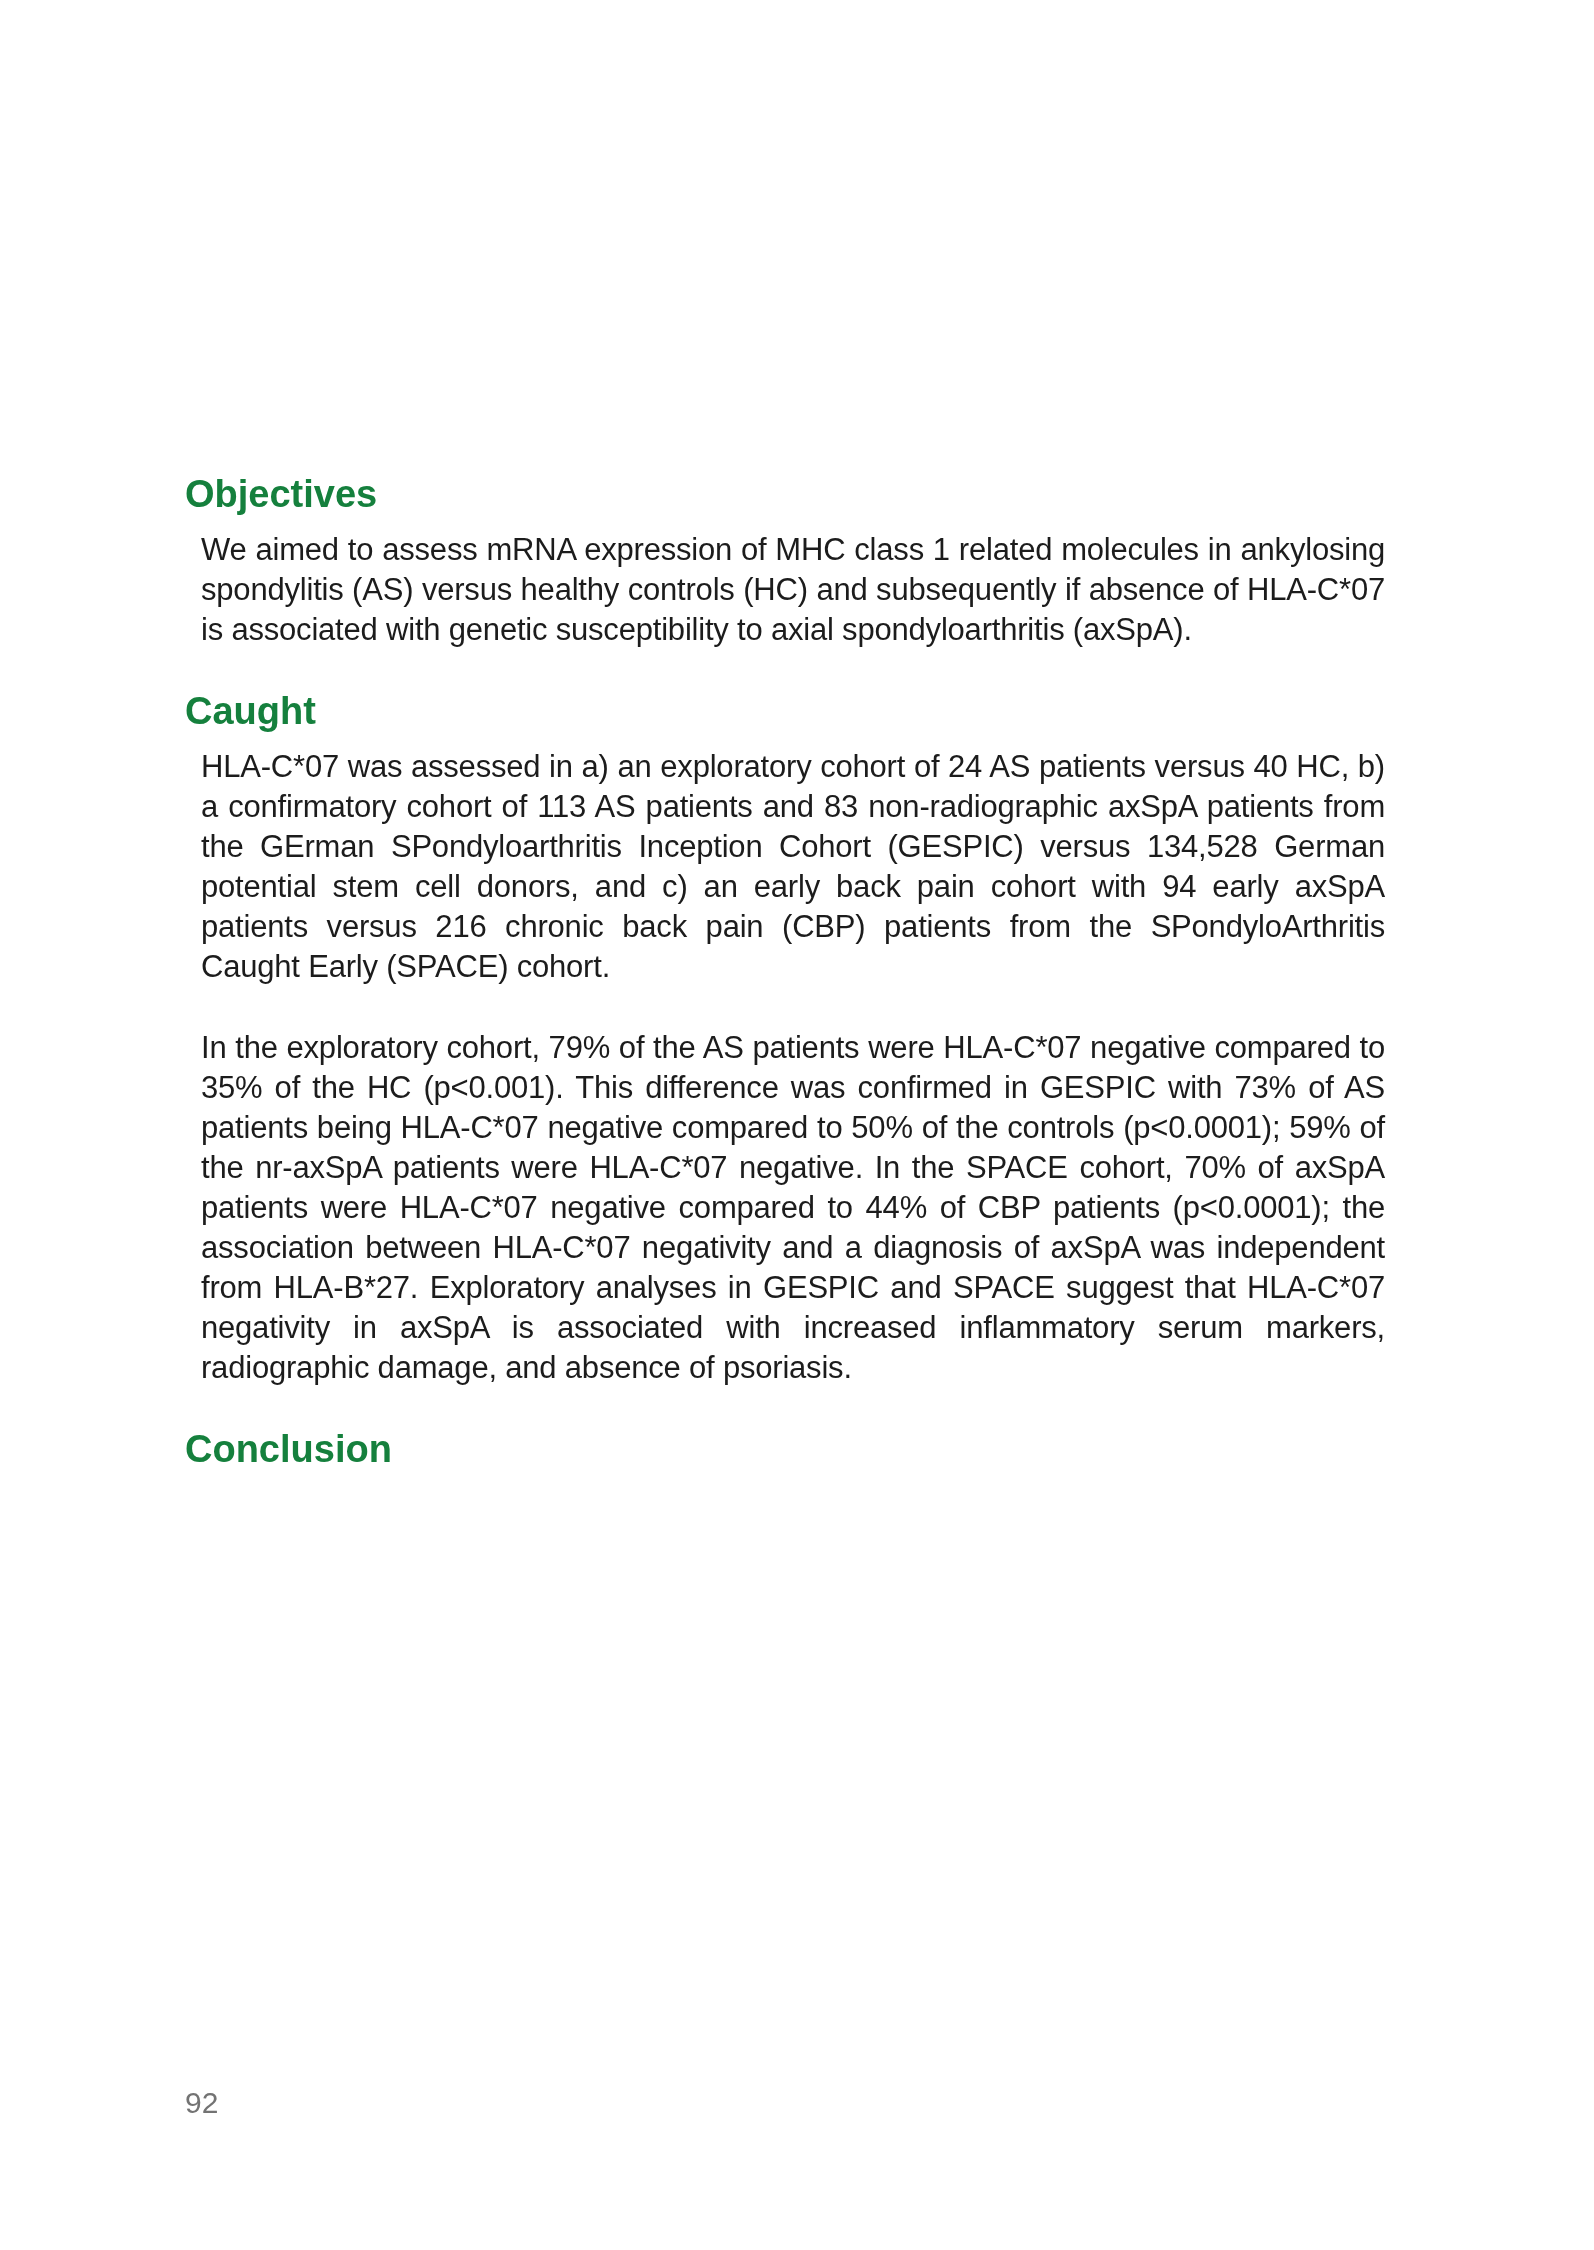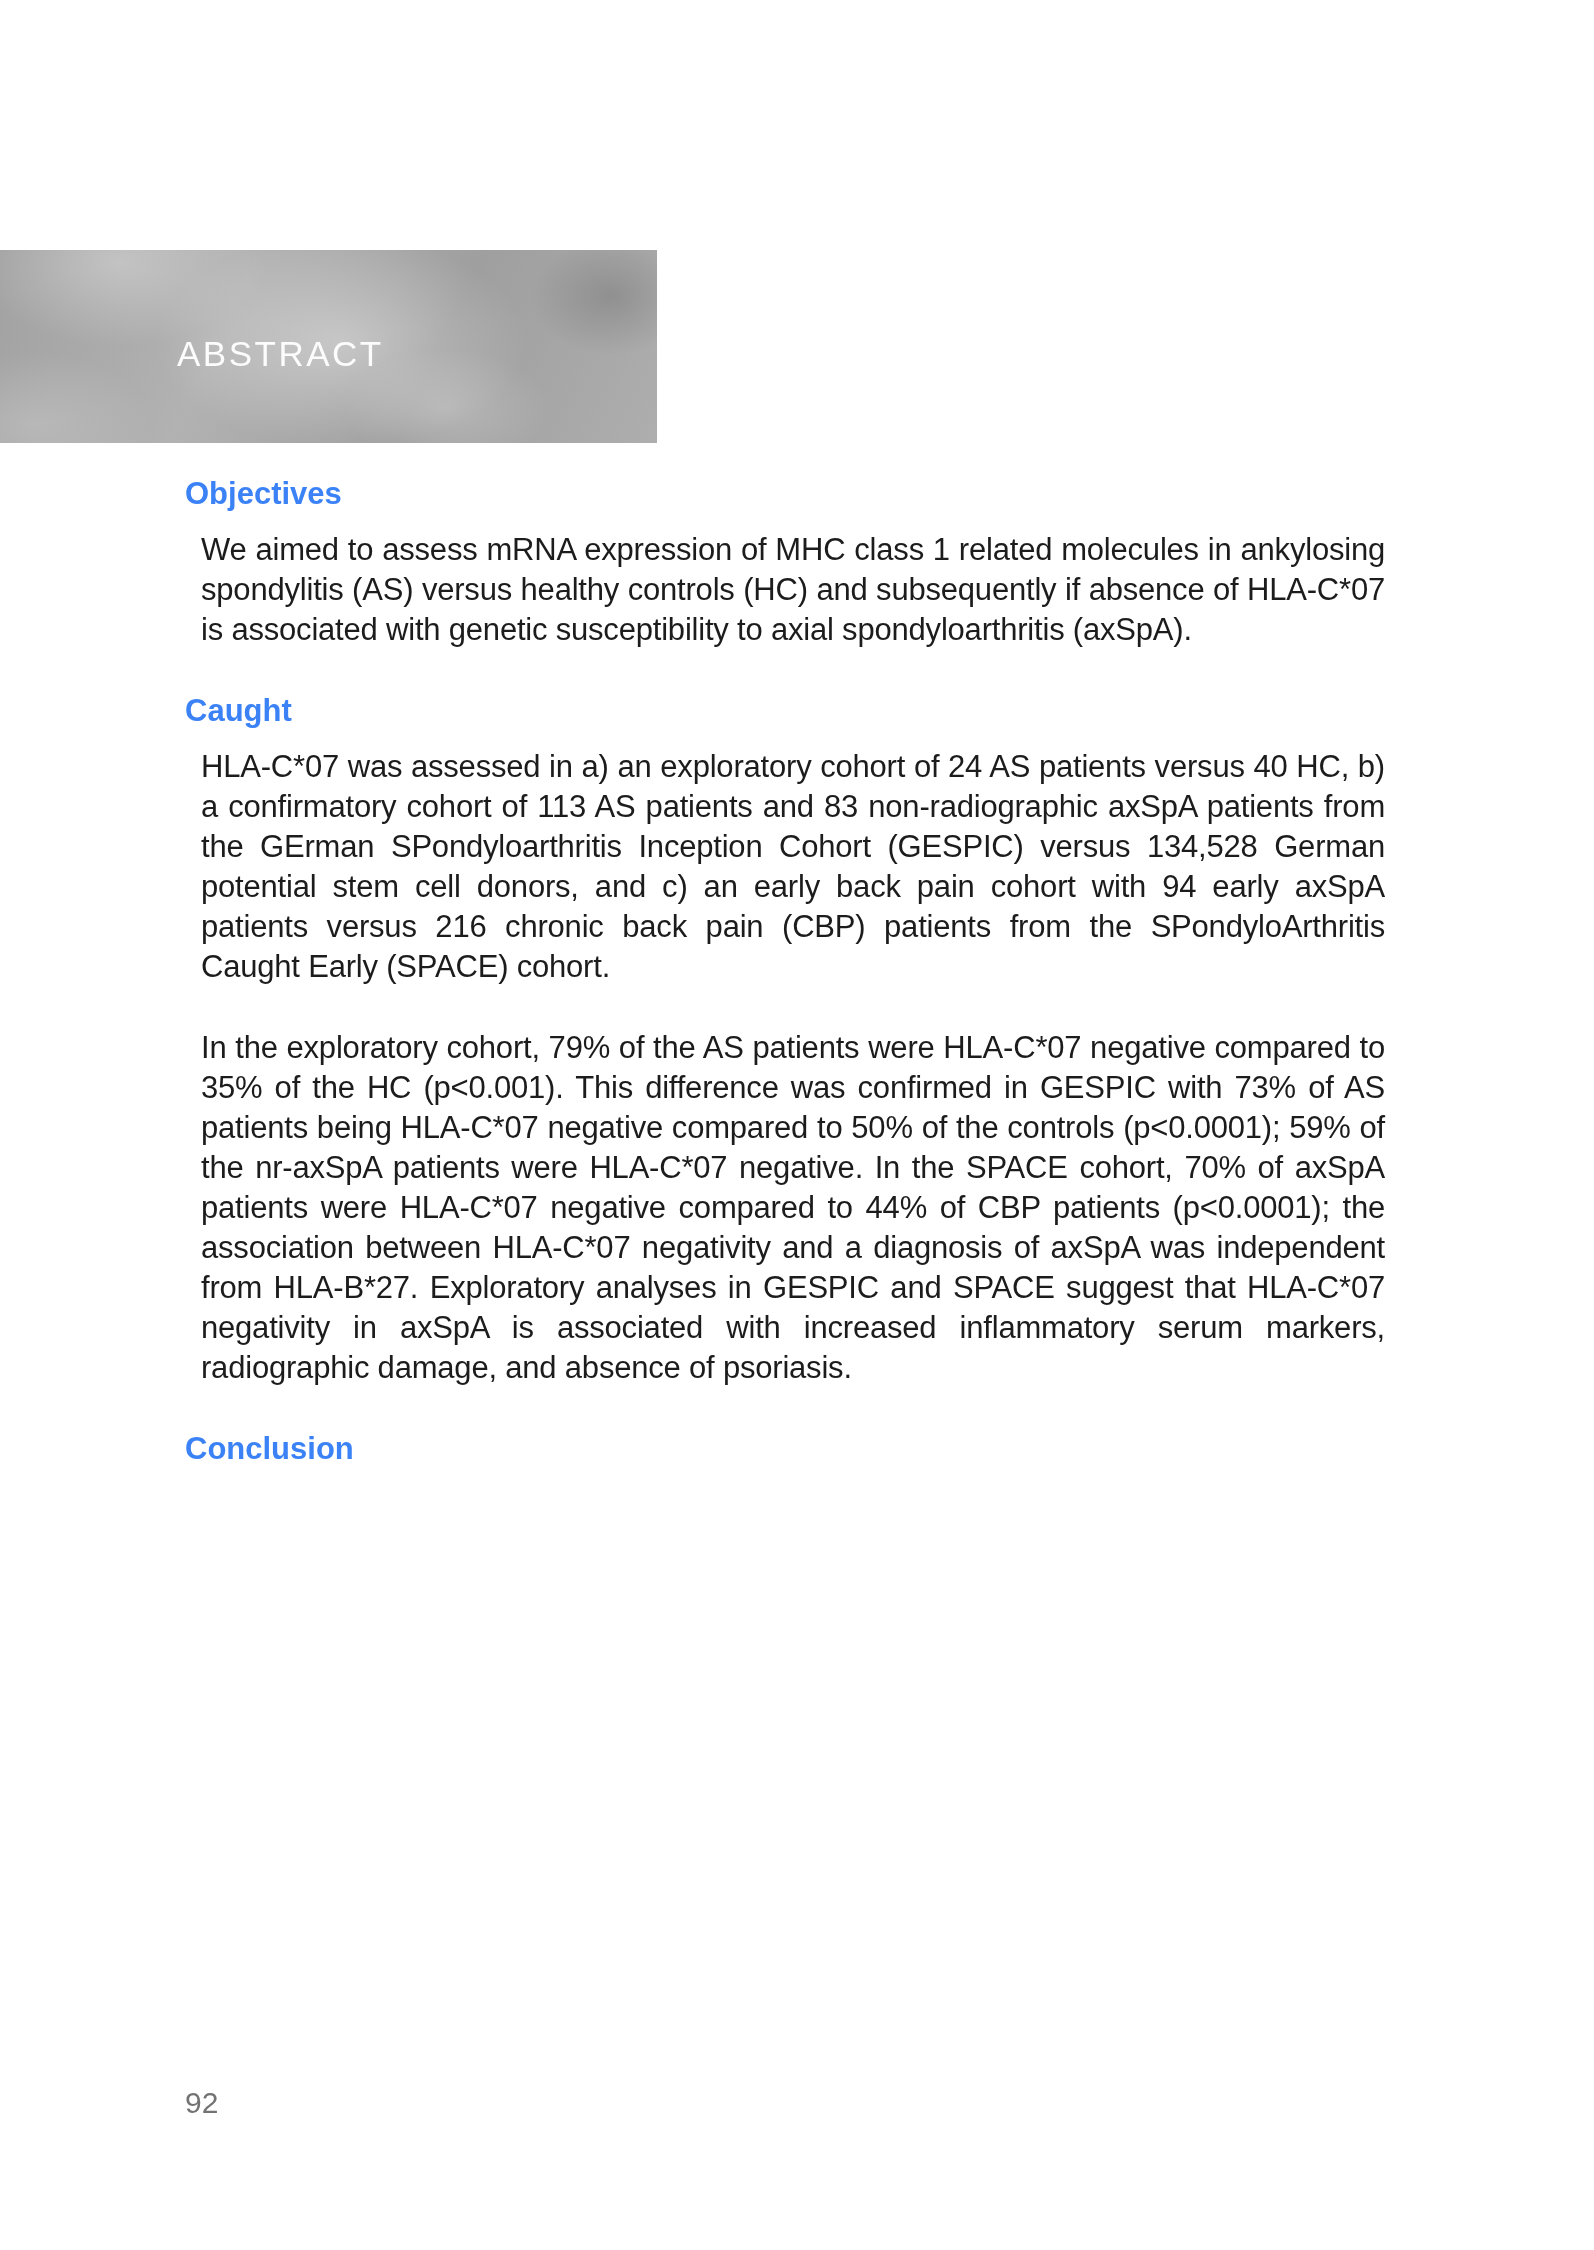--- a/index.html
+++ b/index.html
@@ -46,25 +46,25 @@
   .content {
     position: absolute;
     left: 185px;
     top: 474px;
     width: 1216px;
     color: #1c1c1c;
   }
   .section { margin: 0; }
   .section + .section { margin-top: 41px; }
   .section-heading {
-    font-size: 31px;
+    font-size: 38px;
     line-height: 40px;
     font-weight: bold;
     margin: 0;
-    color: #3b82f6;
+    color: #15803d;
   }
   .section-body {
     font-size: 31px;
     line-height: 40px;
     margin: 16px;
     text-align: justify;
     letter-spacing: -0.2px;
   }
 
   
@@ -74,23 +74,20 @@
     top: 2086px;
     font-size: 30px;
     color: #737373;
   }
 </style>
 </head>
 <body>
 
 <div class="page">
 
-  <div class="banner">
-    <span class="banner-title">ABSTRACT</span>
-  </div>
 
   <div class="content">
 
     <div class="section">
       <h2 class="section-heading">Objectives</h2>
       <p class="section-body">We aimed to assess mRNA expression of MHC class 1 related molecules in ankylosing spondylitis (AS) versus healthy controls (HC) and subsequently if absence of HLA-C*07 is associated with genetic susceptibility to axial spondyloarthritis (axSpA).</p>
     </div>
 
     <div class="section">
       <h2 class="section-heading">Caught</h2>

